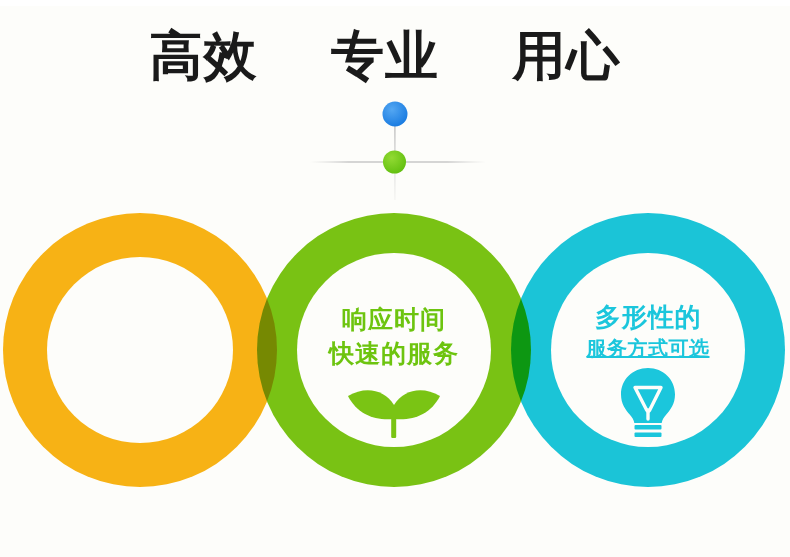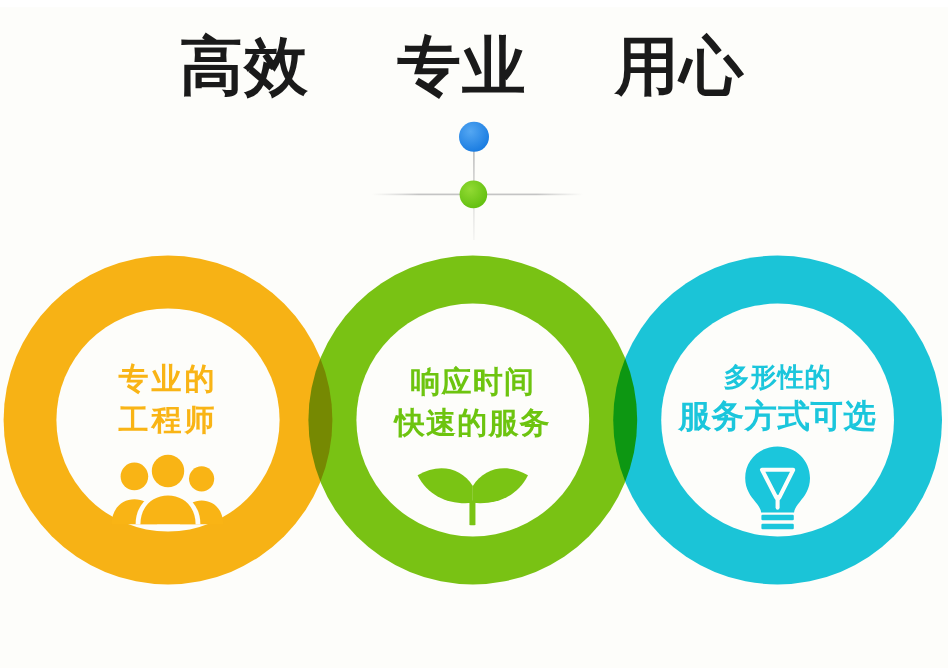--- a/index.html
+++ b/index.html
@@ -128,54 +128,37 @@
 
     <div class="ring" id="ring-1" style="left: 257px; top: 213px; width: 274px; height: 274px; background: rgb(122, 196, 20);"></div>
 
     <div class="ring" id="ring-2" style="left: 511px; top: 213px; width: 274px; height: 274px; background: rgb(27, 198, 220);"></div>
 
     <div class="ring-hole" id="hole-0" style="left: 47px; top: 257px; width: 186px; height: 186px; background: rgb(253, 253, 250);"></div>
     <div class="ring-hole" id="hole-1" style="left: 297px; top: 253px; width: 194px; height: 194px; background: rgb(253, 253, 250);"></div>
     <div class="ring-hole" id="hole-2" style="left: 551px; top: 253px; width: 194px; height: 194px; background: rgb(253, 253, 250);"></div>
   </div>
 
-  <div class="card" id="card-0" style="left: 40px; color: rgb(249, 180, 21); top: 300px;">
-    <div class="line" id="c0l0" style="font-size: 25px; letter-spacing: 2.5px;">专业的</div>
-    <div class="line" id="c0l1" style="font-size: 25px; letter-spacing: 2.5px;">工程师</div>
-    <svg class="icon-wrap" width="104" height="62" viewBox="0 0 104 62" style="margin-top: 8px;">
-
-      <circle cx="24" cy="22" r="11.5" fill="#f9b415"></circle>
-      <path d="M5 62c0-13 8.5-21 19-21s19 8 19 21z" fill="#f9b415"></path>
-
-      <circle cx="80" cy="24" r="10.5" fill="#f9b415"></circle>
-      <path d="M62 62c0-12.5 8-20 18-20s18 7.5 18 20z" fill="#f9b415"></path>
-
-      <circle cx="52" cy="17" r="16" fill="#fdfdfa"></circle>
-      <path d="M25 62c0-17 12-27 27-27s27 10 27 27z" fill="#fdfdfa"></path>
-      <circle cx="52" cy="17.5" r="13.5" fill="#f9b415"></circle>
-      <path d="M29 62c0-15 10.3-24 23-24s23 9 23 24z" fill="#f9b415"></path>
-    </svg>
-  </div>
 
   <div class="card" id="card-1" style="left: 294px; color: rgb(109, 196, 15); top: 303px;">
     <div class="line" id="c1l1" style="font-size: 25px; letter-spacing: 1px;">响应时间</div>
     <div class="line" id="c1l0" style="font-size: 25px; letter-spacing: 1px;">快速的服务</div>
     <svg class="icon-wrap" width="110" height="66" viewBox="0 0 110 66" style="margin-top: 2px;">
 
       <path d="M55 47C36 49 18 42 9 24 26 14 45 17 55 33z" fill="#7ac414"></path>
 
       <path d="M55 47c19 2 37-5 46-23-17-10-36-7-46 9z" fill="#7ac414"></path>
 
       <rect x="52.2" y="45" width="5" height="21" rx="1.2" fill="#7ac414"></rect>
     </svg>
   </div>
 
   <div class="card" id="card-2" style="left: 548px; color: rgb(27, 198, 220); top: 300px;">
-    <div class="line" id="c2l0" style="font-size: 22px; letter-spacing: 0.5px;">多形性的</div>
-    <div class="line" id="c2l1" style="font-size: 27px; letter-spacing: 0.5px;">服务方式可选</div>
+    <div class="line" id="c2l0" style="font-size: 26px; letter-spacing: 0.5px;">多形性的</div>
+    <div class="line" id="c2l1" style="font-size: 20px; letter-spacing: 0.5px; text-decoration: underline;">服务方式可选</div>
     <svg class="icon-wrap" width="70" height="74" viewBox="0 0 70 74" style="margin-top: 4px;">
 
       <path d="M35 2C19.5 2 8 13.7 8 28.4c0 9.4 4.6 15.2 8.7 20.1 2.6 3.1 4.3 5.6 4.6 8.6h27.4c.3-3 2-5.5 4.6-8.6C57.4 43.6 62 37.8 62 28.4 62 13.7 50.5 2 35 2z" fill="#1bc6dc"></path>
 
       <path d="M22 21.5h26L36.5 44.5c-.5 1.1-2 1.1-2.6 0z" fill="none" stroke="#fdfdfa" stroke-width="3.4" stroke-linejoin="round"></path>
       <path d="M35 44v9" fill="none" stroke="#fdfdfa" stroke-width="3.4" stroke-linecap="round"></path>
 
       <rect x="21.5" y="59" width="27" height="4.6" rx="1" fill="#1bc6dc"></rect>
       <rect x="21.5" y="66.4" width="27" height="4.6" rx="1" fill="#1bc6dc"></rect>
     </svg>

